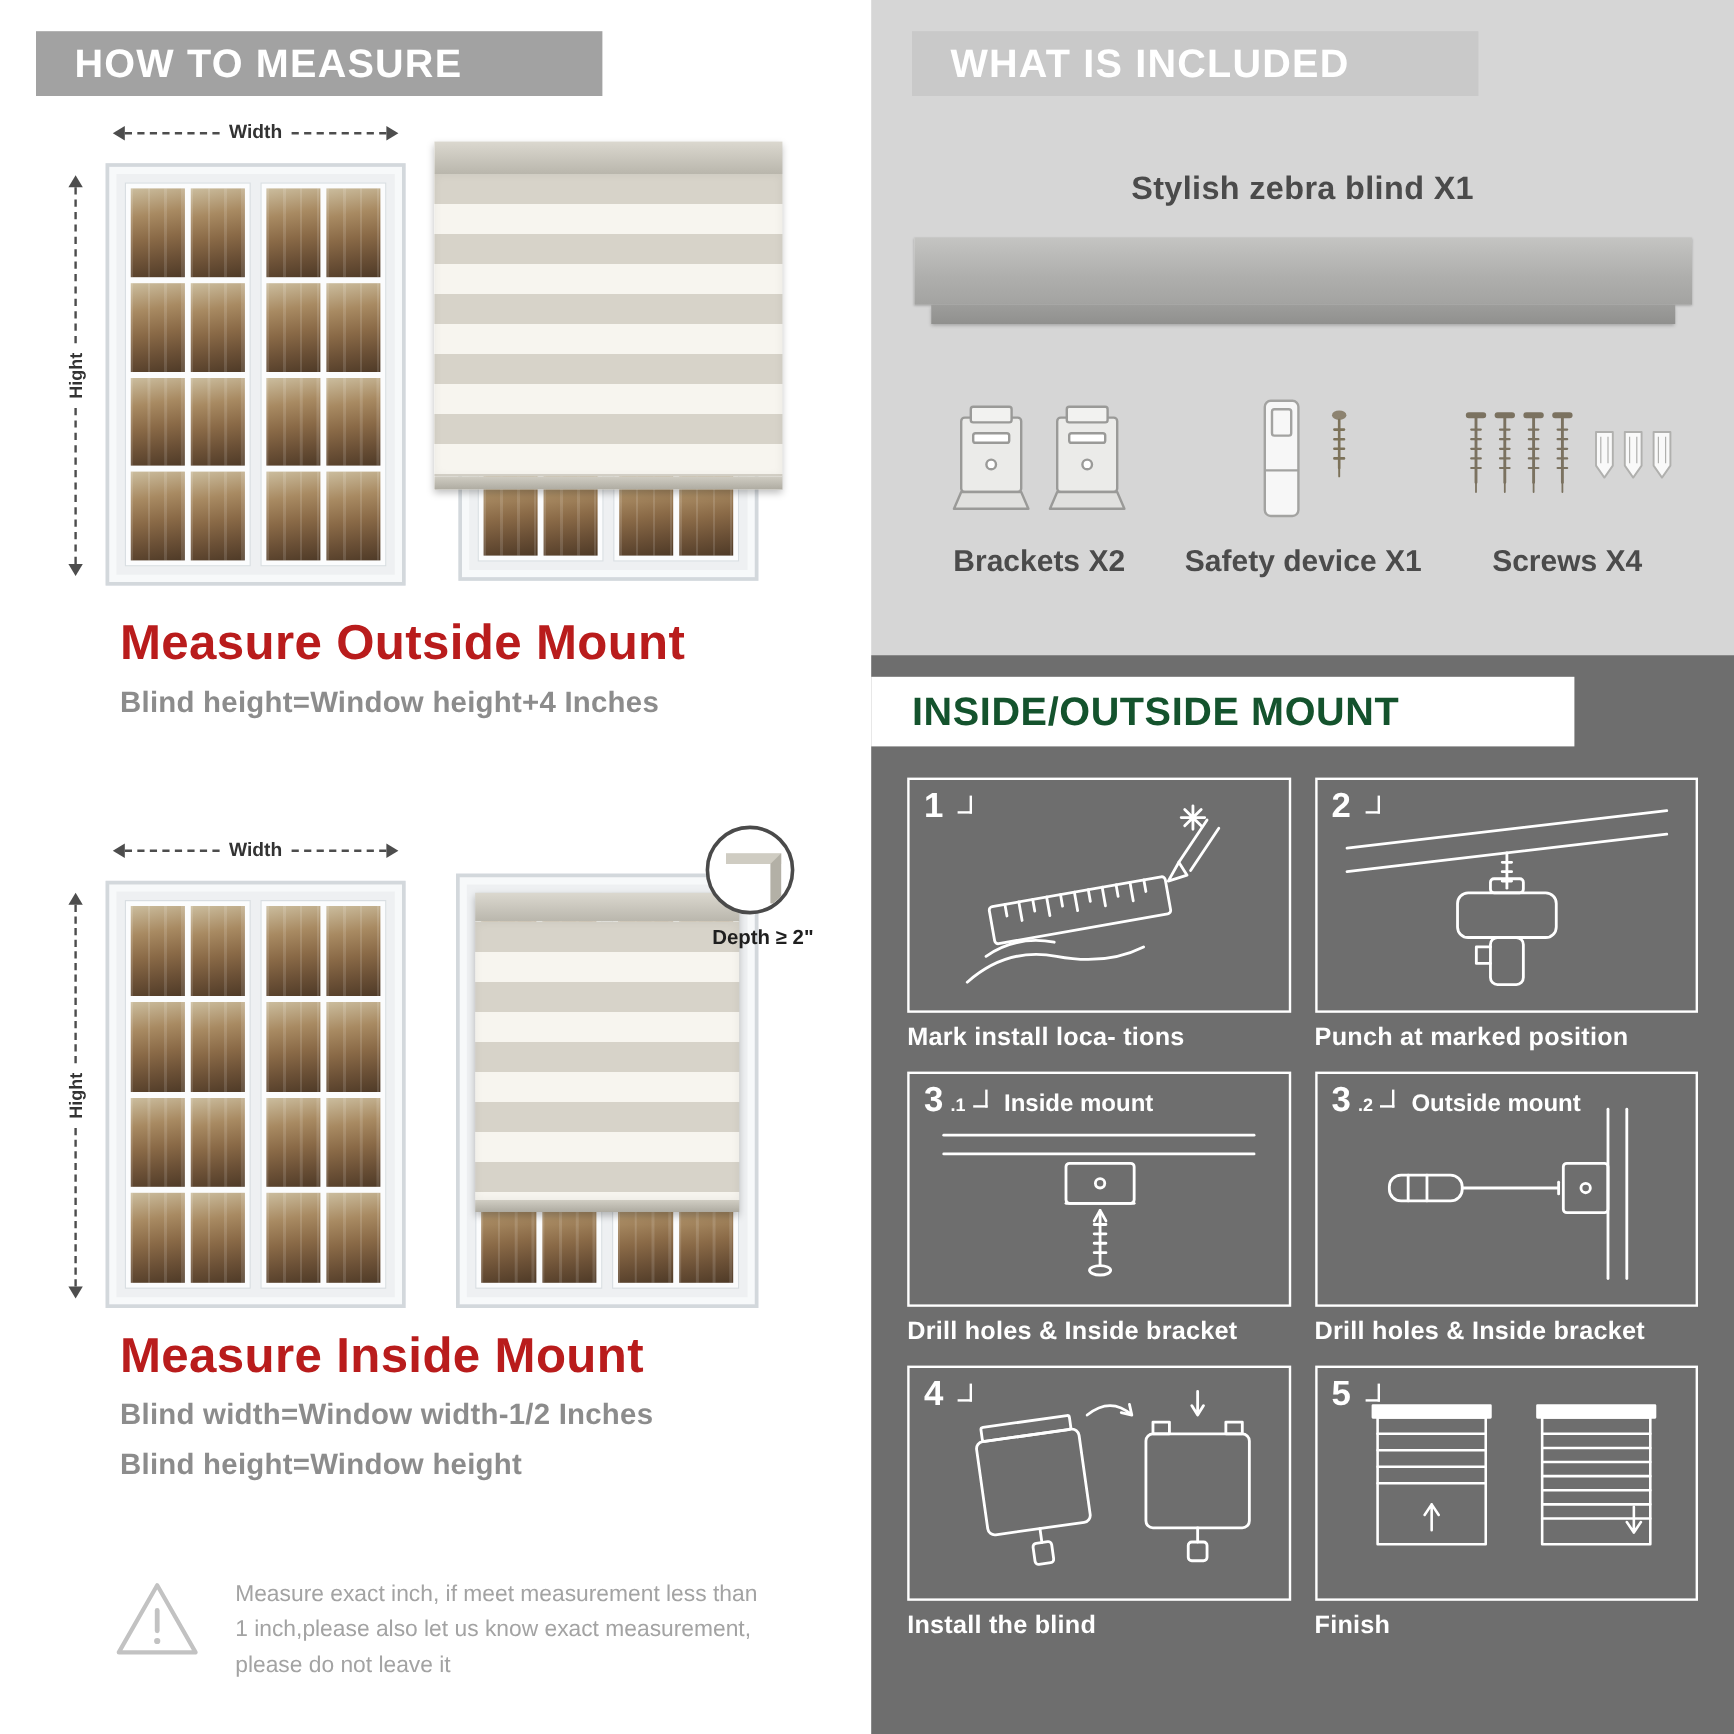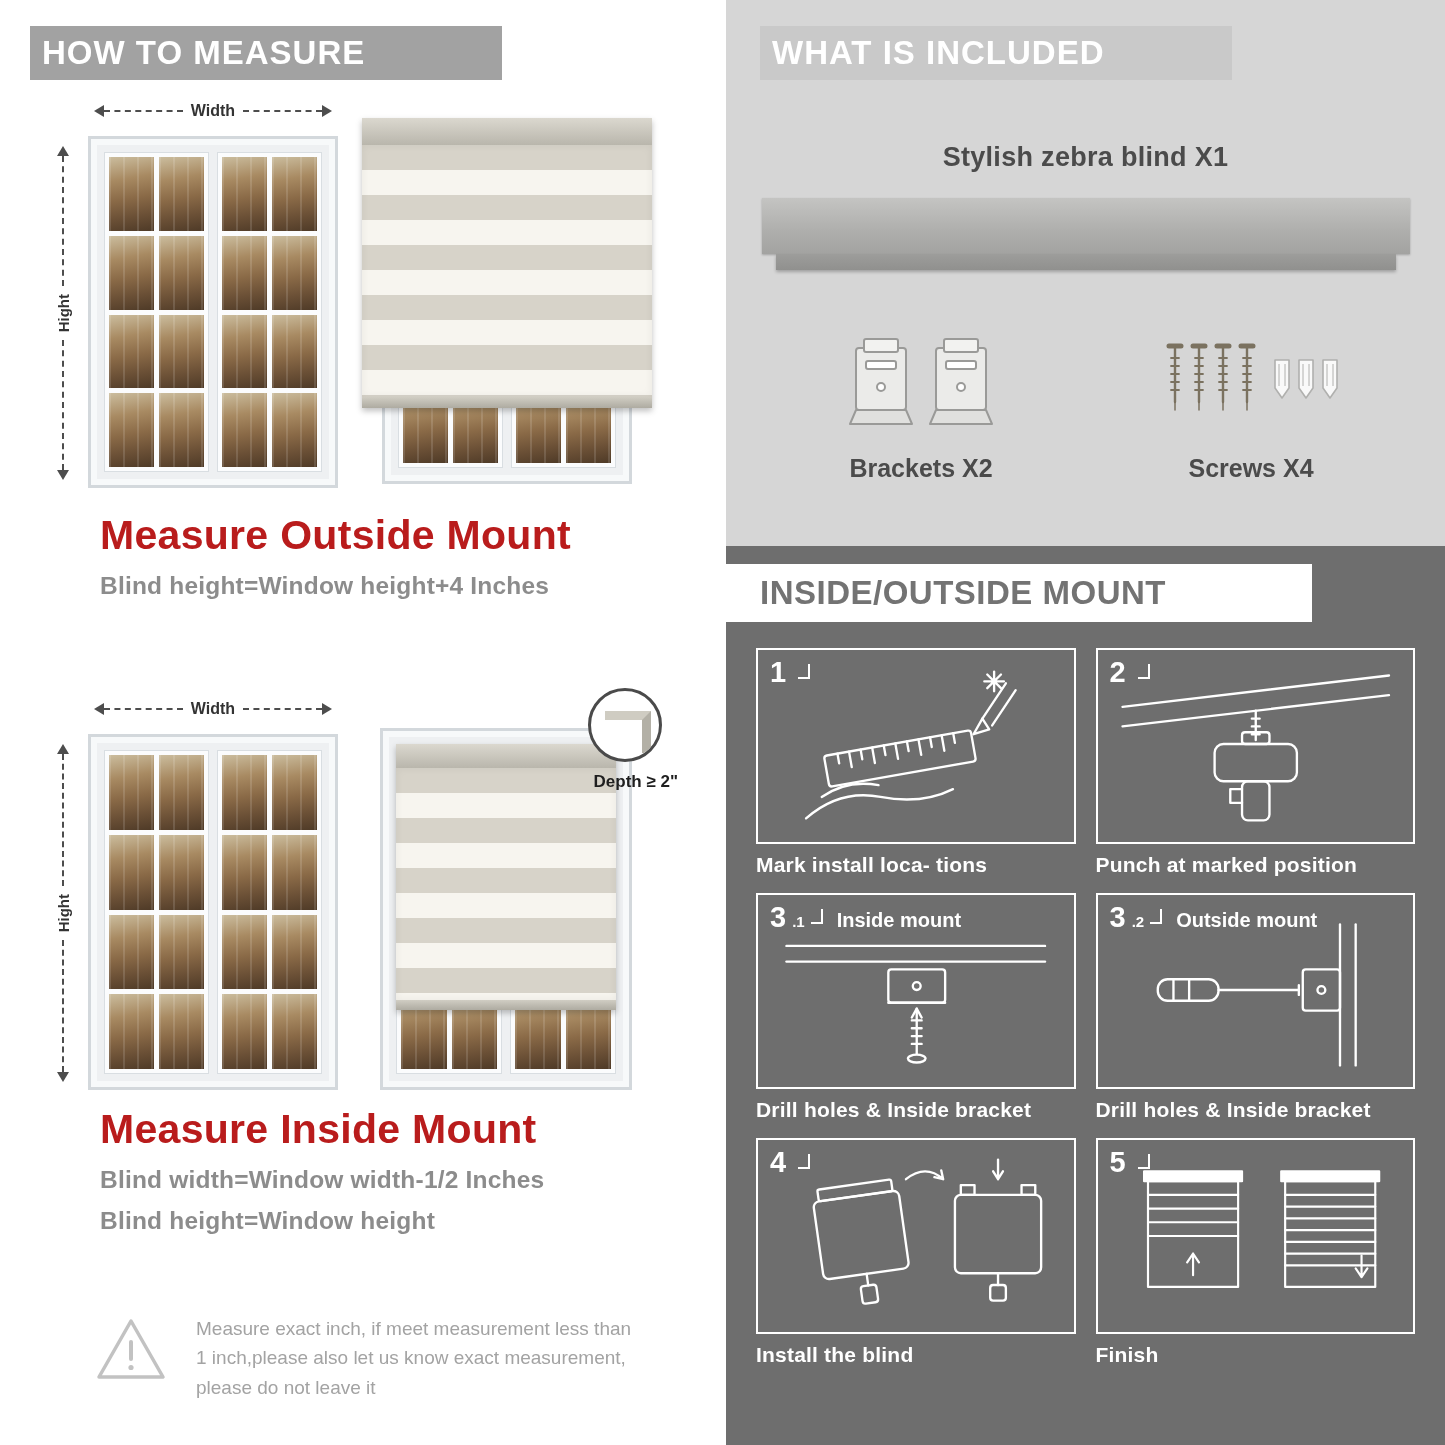--- a/index.html
+++ b/index.html
@@ -2,21 +2,21 @@
 <html><head>
 <meta charset="utf-8">
 <style>
   *{margin:0;padding:0;box-sizing:border-box;}
   body{width:1445px;height:1445px;font-family:"Liberation Sans",sans-serif;background:#fff;}
   .page{position:relative;width:1445px;height:1445px;overflow:hidden;background:#fff;}
   .left{position:absolute;left:0;top:0;width:712px;height:1445px;background:#fff;}
   .right{position:absolute;left:726px;top:0;width:719px;height:1250px;}
 
   
-  .hbar{position:absolute;height:54px;display:flex;align-items:center;padding:0 12px;font-size:33px;font-weight:bold;color:#fff;letter-spacing:1px;white-space:nowrap;}
+  .hbar{position:absolute;height:54px;display:flex;align-items:center;padding:0 32px;font-size:33px;font-weight:bold;color:#fff;letter-spacing:1px;white-space:nowrap;}
   .left-hbar{left:30px;top:26px;width:472px;background:#a2a2a2;}
   .right-hbar{left:34px;top:26px;width:472px;background:#c9c9c9;}
 
   
   .win{position:absolute;background:#eef0f2;border:3px solid #d3d8dc;box-shadow:inset 0 0 0 6px #f7f9fa;padding:13px;display:flex;gap:8px;}
   .sash{flex:1;background:#fbfcfd;border:1px solid #d9dee2;padding:4px;display:grid;grid-template-columns:1fr 1fr;grid-auto-rows:1fr;gap:5px;}
   .pane{background:
     repeating-linear-gradient(90deg,rgba(255,255,255,.13) 0 2px,rgba(0,0,0,0) 2px 14px),
     linear-gradient(170deg,#cbbd9e 0%,#a88a62 30%,#8a6a47 55%,#6b5036 78%,#4e3a27 100%);}
 
@@ -59,21 +59,21 @@
   .product{position:absolute;top:142px;width:100%;text-align:center;font-size:27px;font-weight:bold;color:#4b4b4b;letter-spacing:.3px;}
   .headrail{position:absolute;left:36px;top:198px;width:648px;height:56px;background:linear-gradient(180deg,#c4c4c2,#aeaeac 60%,#a3a3a1);box-shadow:0 1px 2px rgba(0,0,0,.25);}
   .headrail::after{content:"";position:absolute;left:14px;right:14px;top:56px;height:16px;background:linear-gradient(#9d9d9b,#90908e);box-shadow:0 2px 3px rgba(0,0,0,.25);}
   .hw-row{position:absolute;left:30px;top:322px;width:660px;display:flex;}
   .hw-col{flex:1;display:flex;flex-direction:column;align-items:center;gap:10px;}
   .hw-gfx{height:122px;display:flex;align-items:center;justify-content:center;gap:14px;}
   .hw-label{font-size:25px;font-weight:bold;color:#4b4b4b;white-space:nowrap;}
 
   
   .mount{position:absolute;left:0;top:546px;width:719px;height:899px;background:#6e6e6e;}
-  .mount-hbar{position:absolute;left:0;top:18px;width:586px;height:58px;background:#fff;display:flex;align-items:center;padding-left:34px;font-size:33px;font-weight:bold;color:#737373;letter-spacing:.5px;}
+  .mount-hbar{position:absolute;left:0;top:18px;width:586px;height:58px;background:#fff;display:flex;align-items:center;padding-left:34px;font-size:33px;font-weight:bold;color:#14532d;letter-spacing:.5px;}
   .steps{position:absolute;left:30px;top:102px;width:659px;display:grid;grid-template-columns:1fr 1fr;column-gap:20px;row-gap:16px;}
   .panel{position:relative;height:196px;border:2px solid #fff;}
   .panel svg{position:absolute;inset:0;width:100%;height:100%;}
   .step-head{position:absolute;left:12px;top:8px;z-index:2;color:#fff;display:flex;align-items:baseline;gap:6px;}
   .step-num{font-size:29px;font-weight:bold;line-height:1;}
   .step-sub{font-size:15px;font-weight:bold;}
   .num-corner{display:inline-block;width:12px;height:15px;border-bottom:2px solid #fff;border-right:2px solid #fff;transform:translateY(-3px);}
   .step-label{font-size:20px;font-weight:bold;margin-left:8px;}
   .caption{margin-top:9px;color:#fff;font-size:21px;font-weight:bold;letter-spacing:.2px;}
 </style>
@@ -271,20 +271,38 @@
                 <rect x="16" y="5" width="34" height="13" rx="2" fill="#f2f2f0"></rect>
                 <rect x="18" y="27" width="30" height="8" rx="2" fill="#fff"></rect>
                 <path d="M8 76 L2 90 H64 L58 76 Z" fill="#e0e0de"></path>
                 <circle cx="33" cy="53" r="4" fill="#fff"></circle>
               </g>
             </svg>
           </div>
           <div class="hw-label">Brackets X2</div>
         </div>
 
+        <div class="hw-col">
+          <div class="hw-gfx">
+            <svg width="112" height="106" viewBox="0 0 112 106">
+              <g stroke="#a3a3a1" stroke-width="2" fill="rgba(255,255,255,.8)" stroke-linejoin="round">
+                <rect x="24" y="4" width="28" height="96" rx="5"></rect>
+                <rect x="30" y="11" width="16" height="22" rx="2" fill="none"></rect>
+                <path d="M24 62 h28" fill="none"></path>
+              </g>
+              <g stroke="#7c7259" stroke-width="2.2" fill="none" stroke-linecap="round">
+                <ellipse cx="86" cy="16" rx="6" ry="4" fill="#8d8370" stroke="none"></ellipse>
+                <path d="M86 20 V60"></path>
+                <path d="M82 28 h8 M82 36 h8 M82 44 h8 M82 52 h8"></path>
+                <path d="M86 60 v7" stroke-width="1.6"></path>
+              </g>
+            </svg>
+          </div>
+          <div class="hw-label">Safety device X1</div>
+        </div>
 
         <div class="hw-col">
           <div class="hw-gfx">
             <svg width="184" height="106" viewBox="0 0 184 106">
               <g stroke="#7b7260" stroke-linecap="round" fill="none">
                 <path d="M10 16 H22 M34 16 H46 M58 16 H70 M82 16 H94" stroke-width="5"></path>
                 <path d="M16 18 V72 M40 18 V72 M64 18 V72 M88 18 V72" stroke-width="2.4"></path>
                 <path d="M12 28 h8 M12 36 h8 M12 44 h8 M12 52 h8 M12 60 h8" stroke-width="1.8"></path>
                 <path d="M36 28 h8 M36 36 h8 M36 44 h8 M36 52 h8 M36 60 h8" stroke-width="1.8"></path>
                 <path d="M60 28 h8 M60 36 h8 M60 44 h8 M60 52 h8 M60 60 h8" stroke-width="1.8"></path>

